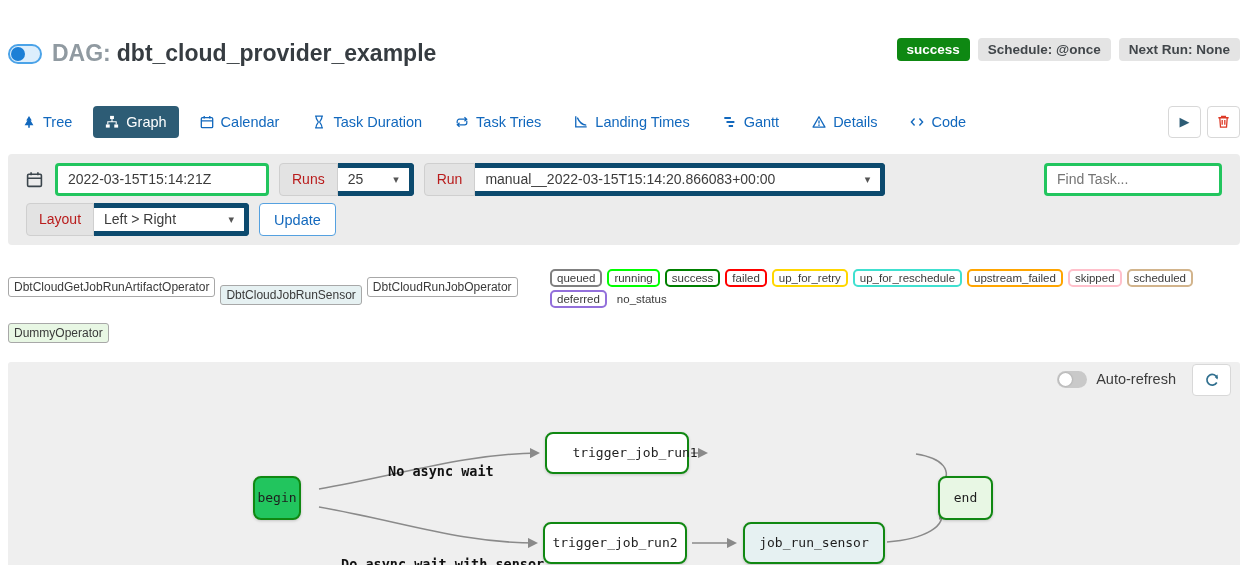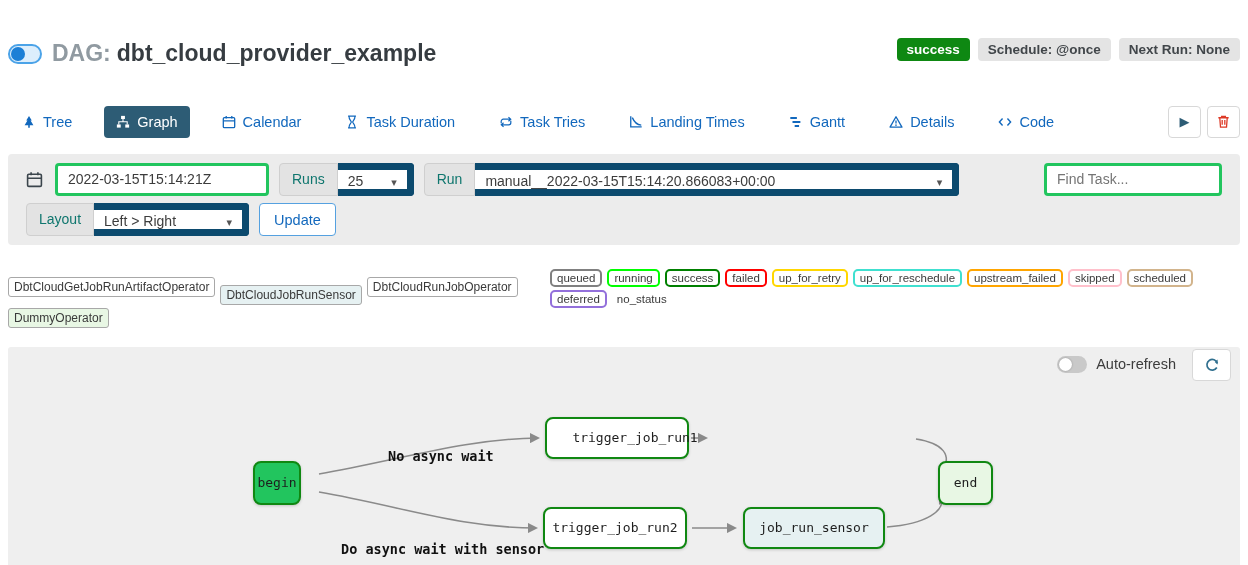--- a/index.html
+++ b/index.html
@@ -14,45 +14,45 @@
   .title-row { display:flex; align-items:center; gap:10px; margin-top:4px; }
   .dag-toggle { width:34px; height:20px; border:2px solid #4ba3e8; background:#ddeefc; border-radius:11px; position:relative; cursor:pointer; flex:0 0 auto; }
   .dag-toggle .knob { position:absolute; left:1px; top:1px; width:14px; height:14px; border-radius:50%; background:#1c7fd6; }
   .page-title { font-size:23px; font-weight:700; line-height:1.2; white-space:nowrap; }
   .title-prefix { color:#909aa1; margin-right:6px; }
   .title-name { color:#363c41; }
   .header-badges { margin-left:auto; display:flex; gap:8px; margin-top:2px; }
   .hbadge { font-size:13.5px; font-weight:600; padding:4px 10px; border-radius:4px; background:#e4e4e4; color:#41464a; white-space:nowrap; }
   .hbadge--success { color:#fff; }
   
-  .tabbar { display:flex; align-items:center; gap:20px; margin:38px 8px 0 10px; }
+  .tabbar { display:flex; align-items:center; gap:9px; margin:38px 8px 0 10px; }
   .tab { display:flex; align-items:center; gap:7px; padding:8px 12px; color:#1268bd; font-size:14.5px; cursor:pointer; border-radius:4px; white-space:nowrap; }
   .tab--active { color:#fff; }
   .tab-icon { display:flex; }
   .tab-icon svg { width:14px; height:14px; display:block; }
   .tab-actions { margin-left:auto; display:flex; gap:6px; }
   .icon-btn { width:33px; height:32px; background:#fff; border:1px solid #d8d8d8; border-radius:4px; display:flex; align-items:center; justify-content:center; cursor:pointer; padding:0; }
   .play-glyph { color:#2d5c75; font-size:13px; line-height:1; }
   
   .filterbar { margin:16px 8px 0 8px; background:#ececec; border-radius:4px; padding:9px 18px; }
   .filter-row { display:flex; align-items:center; }
   .filter-row + .filter-row { margin-top:7px; }
   .f-input, .combo, .addon, .btn-outline { height:33px; font-size:14px; }
   .f-input { background:#fff; border:3px solid #22c55e; border-radius:4px; padding:0 10px; color:#3c3c3c; font-family:inherit; outline:none; }
-  .addon { display:flex; align-items:center; padding:4px 12px; background:#e3e3e3; border:1px solid #cfcfcf; border-radius:4px 0 0 4px; color:#0f766e; white-space:nowrap; }
-  .combo { display:flex; align-items:flex-end; background:#fff; border:7px solid #0c4a6e; border-radius:4px; padding:0 10px; cursor:pointer; white-space:nowrap; color:#3c3c3c; }
+  .addon { display:flex; align-items:center; padding:4px 12px; background:#e3e3e3; border:1px solid #cfcfcf; border-radius:4px 0 0 4px; color:#b91c1c; white-space:nowrap; }
+  .combo { display:flex; align-items:center; background:#fff; border:5px solid #0c4a6e; border-radius:4px; padding:0 10px; cursor:pointer; white-space:nowrap; color:#3c3c3c; }
   .addon + .combo { border-left:none; border-radius:0 4px 4px 0; }
   .combo .chev { font-size:11px; color:#555; margin-left:auto; padding-left:10px; }
   .btn-outline { border:1px solid #55a1e0; color:#1268bd; background:#fff; border-radius:4px; padding:8px 14px; font-size:14.5px; cursor:pointer; font-family:inherit; }
   .cal-btn { background:none; border:none; padding:0; margin-right:12px; cursor:pointer; display:flex; }
   .ml10 { margin-left:10px; }
   .spacer { flex:1; }
   
   .legend { display:flex; margin:24px 8px 0 8px; align-items:flex-start; }
-  .op-col { width:542px; display:flex; flex-direction:column; gap:3px; flex:0 0 542px; }
+  .op-col { width:542px; display:flex; flex-direction:column; gap:18px; flex:0 0 542px; }
   .op-row, .st-row { display:flex; gap:5px; align-items:center; }
   .op-badge { border:1px solid #a8a8a8; border-radius:3px; padding:2px 5px; font-size:12px; color:#3a3a3a; background:#fff; white-space:nowrap; }
   .st-col { display:flex; flex-direction:column; gap:3px; }
   .st-badge { border:2px solid #f97316; border-radius:5px; padding:1px 5px; font-size:11.5px; color:#3a3a3a; background:#fff; white-space:nowrap; }
   .st-plain { border:none; background:none; padding:3px 5px; }
   
   .graph-panel { position:relative; margin:19px 8px 0 8px; height:247px; background:#efefef; border-radius:3px; }
   .edges { position:absolute; left:0; top:0; width:100%; height:100%; }
   .node { position:absolute; border:2px solid #108812; border-radius:8px; display:flex; align-items:center; justify-content:center; font-family:"DejaVu Sans Mono", monospace; font-size:13px; color:#1e1e1e; background:#fff; box-shadow:0 1px 3px rgba(0,0,0,.18); cursor:pointer; white-space:nowrap; }
   .edge-label { position:absolute; font-family:"DejaVu Sans Mono", monospace; font-size:13.5px; font-weight:600; color:#111; white-space:nowrap; }
@@ -182,21 +182,21 @@
           <path d="M1.5 6.8H14.5M4.8 1.2V4M11.2 1.2V4" stroke="#3b454c" stroke-width="1.5" fill="none"></path>
         </svg>
       </button>
     <input class="f-input" style="width: 214px;" value="2022-03-15T15:14:21Z">
     <span class="addon ml10">Runs</span>
     <div class="combo" style="width:76px">
       <span>25</span>
       <span class="chev">▾</span>
     </div>
     <span class="addon ml10">Run</span>
-    <div class="combo" style="width:484px">
+    <div class="combo" style="width:410px">
       <span>manual__2022-03-15T15:14:20.866083+00:00</span>
       <span class="chev">▾</span>
     </div>
     <span class="spacer"></span>
     <input class="f-input" style="width: 178px;" placeholder="Find Task...">
   </div>
   <div class="filter-row">
     <span class="addon">Layout</span>
     <div class="combo" style="width:155px">
       <span>Left &gt; Right</span>

